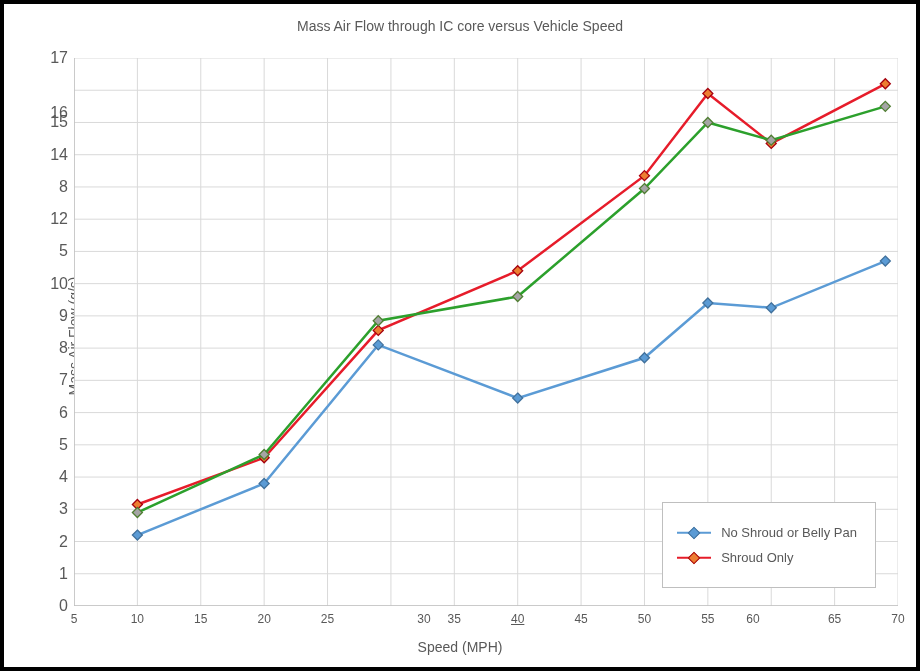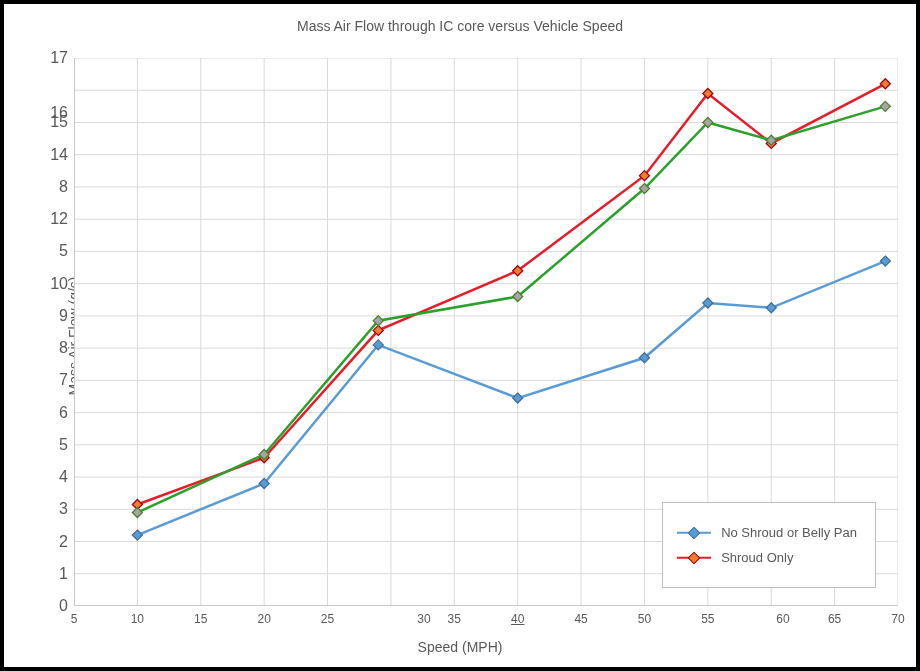--- a/index.html
+++ b/index.html
@@ -213,21 +213,21 @@
       <div class="tick-x" style="left: 63.3846px;">10</div>
       <div class="tick-x" style="left: 126.769px;">15</div>
       <div class="tick-x" style="left: 190.154px;">20</div>
       <div class="tick-x" style="left: 253.538px;">25</div>
       <div class="tick-x" style="left: 322px; margin-left: 28px;">30</div>
       <div class="tick-x" style="left: 380.308px;">35</div>
       <div class="tick-x" style="left: 443.692px; text-decoration: underline;">40</div>
       <div class="tick-x" style="left: 507.077px;">45</div>
       <div class="tick-x" style="left: 570.462px;">50</div>
       <div class="tick-x" style="left: 633.846px;">55</div>
-      <div class="tick-x" style="left: 709px;">60</div>
+      <div class="tick-x" style="left: 679px;">60</div>
       <div class="tick-x" style="left: 760.615px;">65</div>
       <div class="tick-x" style="left: 824px;">70</div>
       <div class="tick-y" style="top: 548px;">0</div>
       <div class="tick-y" style="top: 515.765px;">1</div>
       <div class="tick-y" style="top: 483.529px;">2</div>
       <div class="tick-y" style="top: 451.294px;">3</div>
       <div class="tick-y" style="top: 419.059px;">4</div>
       <div class="tick-y" style="top: 386.824px;">5</div>
       <div class="tick-y" style="top: 354.588px;">6</div>
       <div class="tick-y" style="top: 322.353px;">7</div>

